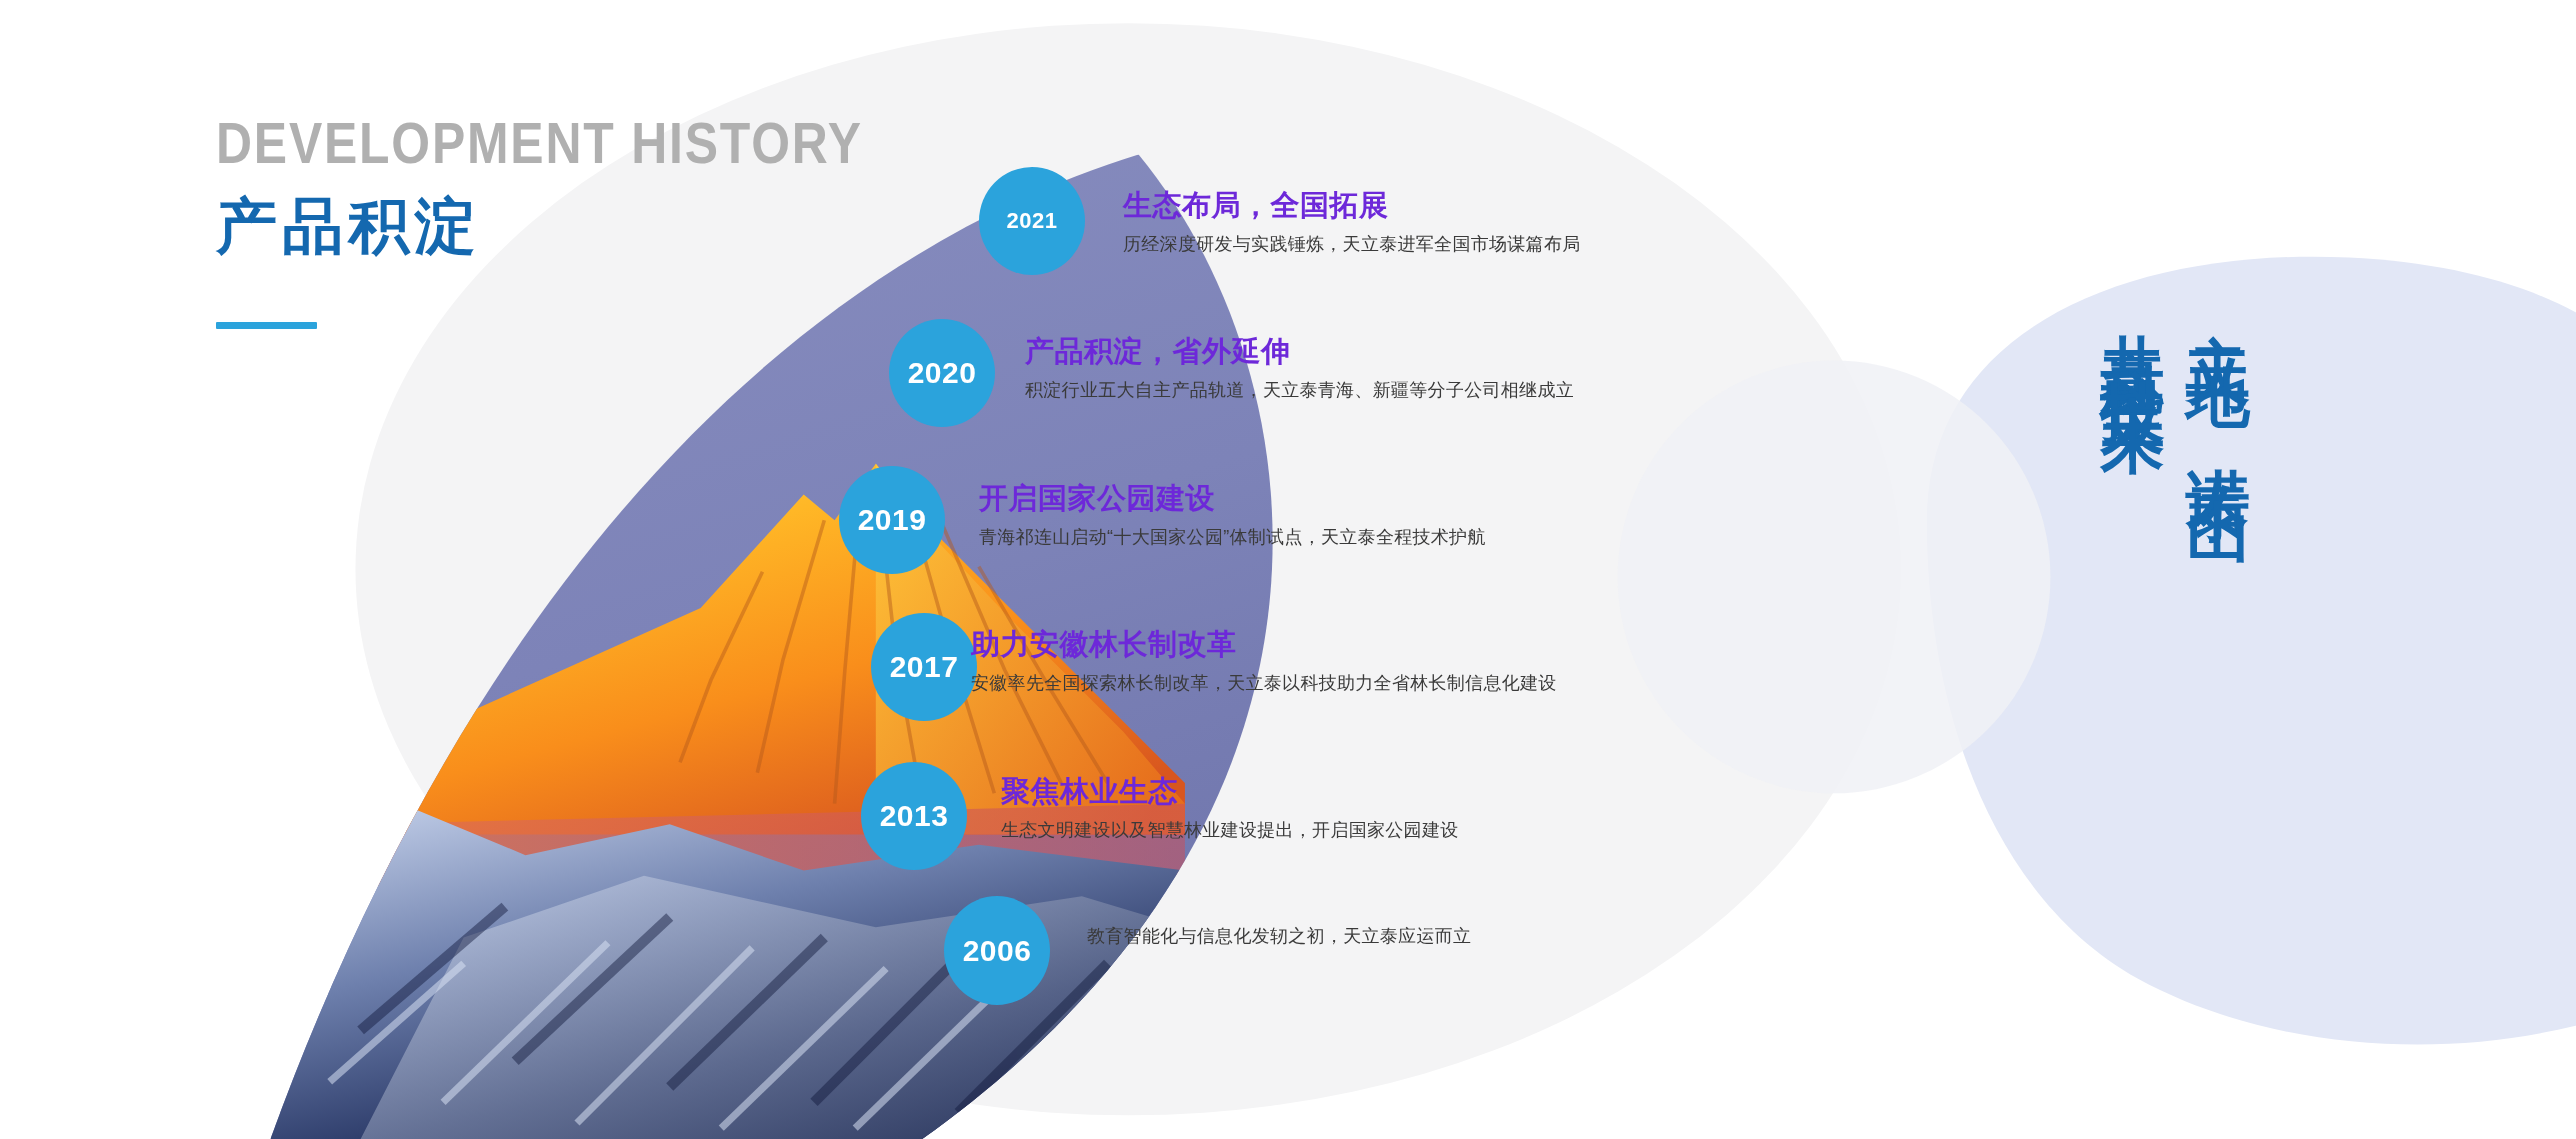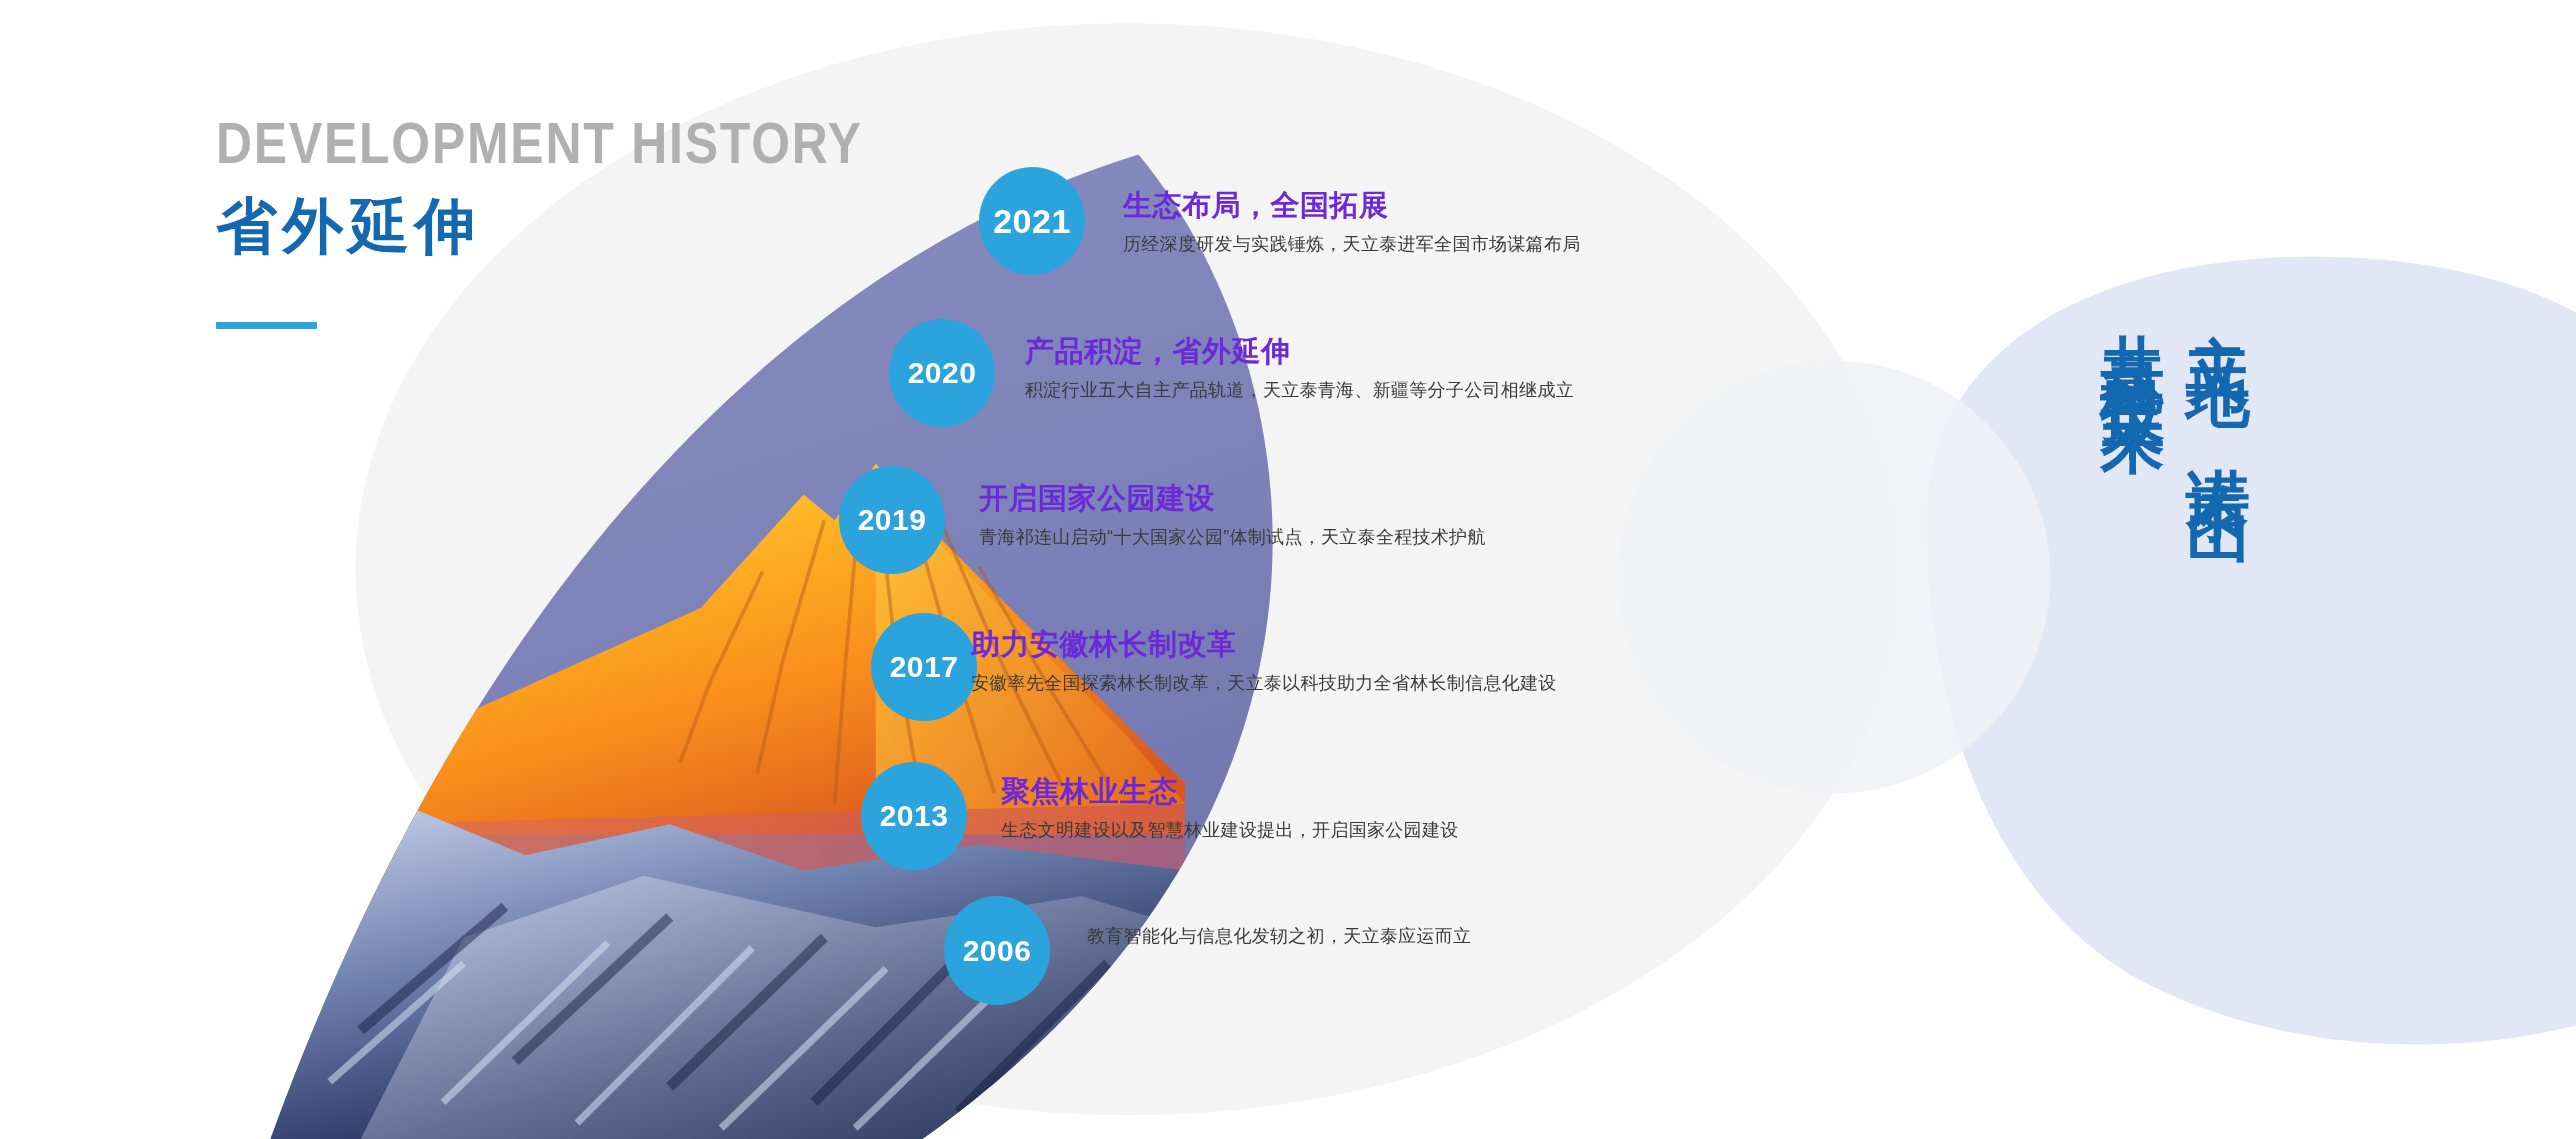--- a/index.html
+++ b/index.html
@@ -150,26 +150,26 @@
         <path d="M 1000,2060 L 1300,1780"></path>
         <path d="M 1300,2110 L 1600,1820"></path>
         <path d="M 1580,2140 L 1880,1840"></path>
         <path d="M 1860,2160 L 2150,1870"></path>
       </g>
     </g>
   </svg>
 
   <div class="head">
     <div class="head-en">DEVELOPMENT HISTORY</div>
-    <div class="head-cn">省外延伸</div>
+    <div class="head-cn">产品积淀</div>
   </div>
   <div class="head-rule"></div>
 
   <div class="tl-item">
-    <div class="year-bubble" style="left:979px;top:167px;width:106px;height:108px;font-size:34px;">
+    <div class="year-bubble" style="left:979px;top:167px;width:106px;height:108px;font-size:22px;">
       <span>2021</span>
     </div>
     <div class="tl-text" style="left:1123px;top:191px;">
       <div class="tl-title">生态布局，全国拓展</div>
       <div class="tl-desc">历经深度研发与实践锤炼，天立泰进军全国市场谋篇布局</div>
     </div>
   </div>
 
   <div class="tl-item">
     <div class="year-bubble" style="left:889px;top:319px;width:106px;height:108px;font-size:30px;">

